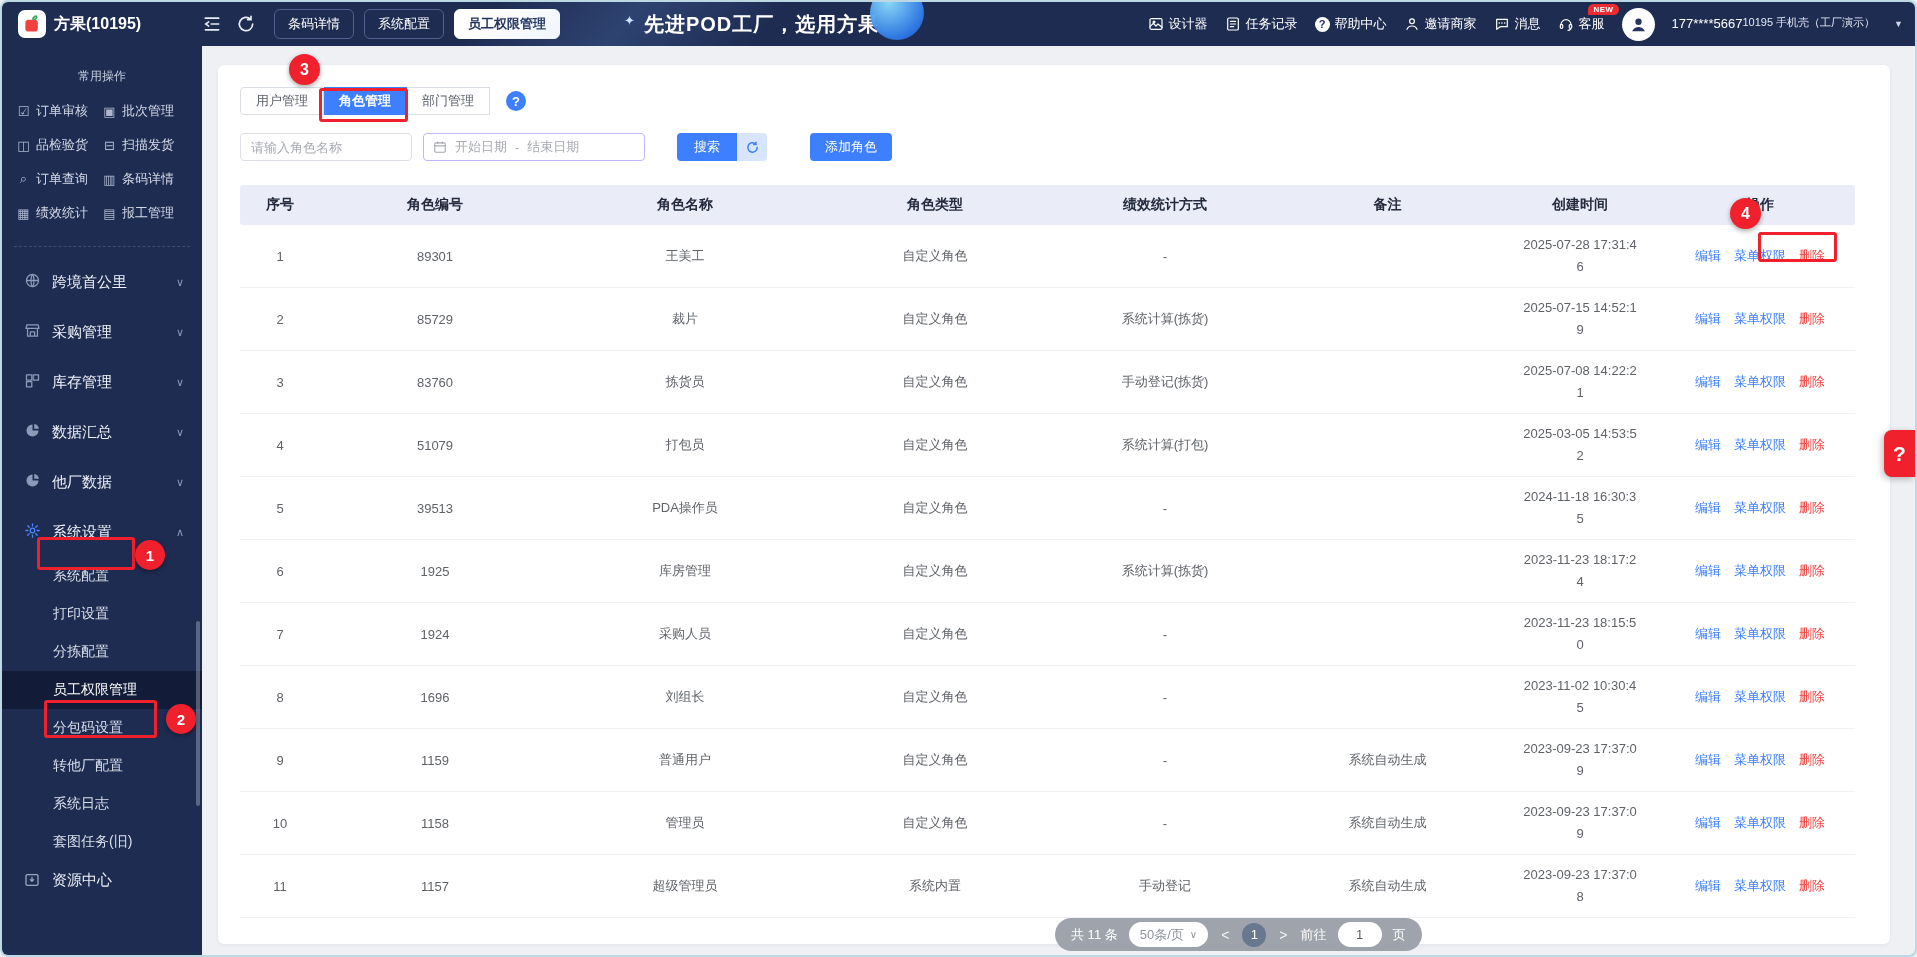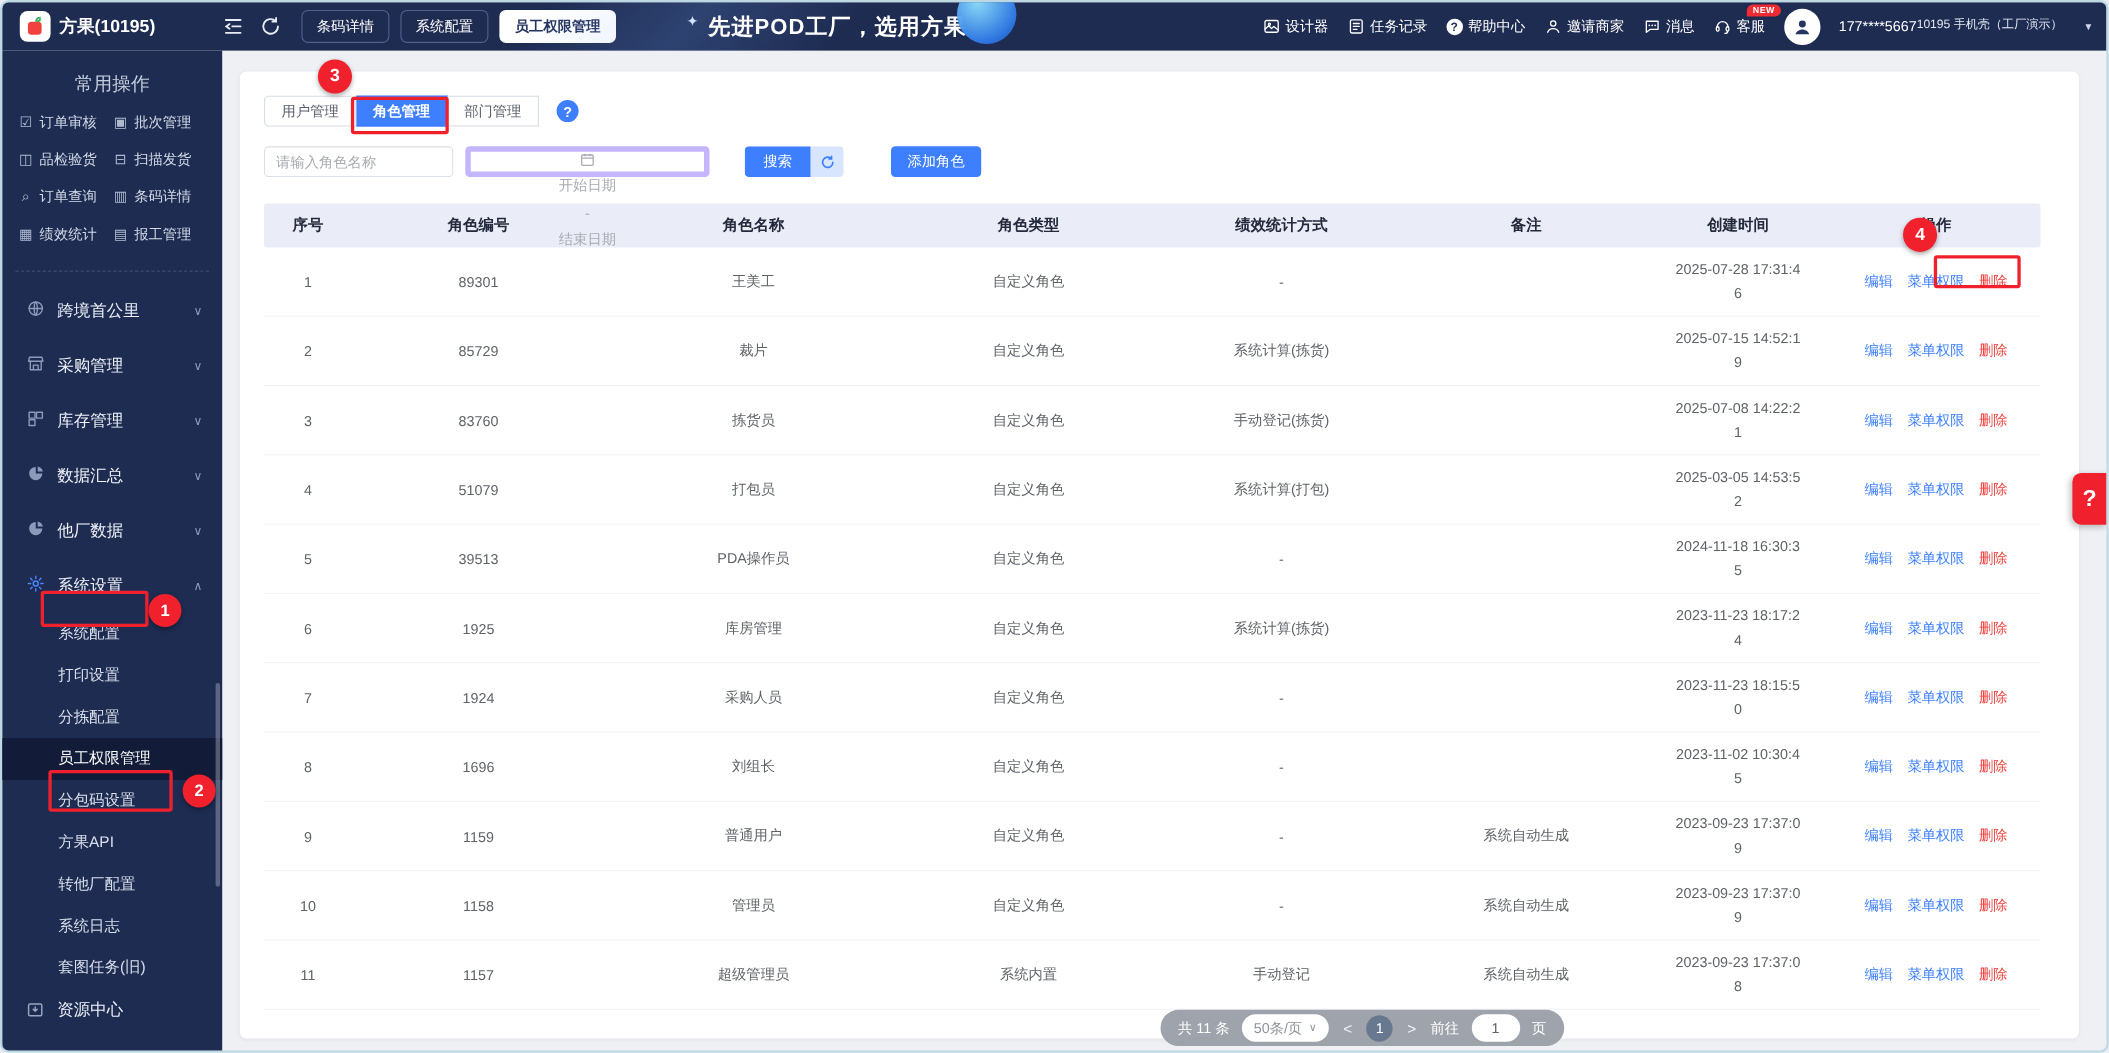--- a/index.html
+++ b/index.html
@@ -36,21 +36,21 @@
   .user-block { display:flex; flex-direction:row; line-height:1.25; color:#fff; }
   .user-phone { font-size:13px; }
   .user-factory { font-size:11px; color:#e2e7f2; }
   .caret { color:#cfd6e6; font-size:9px; margin-left:2px; cursor:pointer; }
   .qmark { display:inline-flex; align-items:center; justify-content:center; border-radius:50%; font-weight:bold; }
   .qmark.white { width:15px; height:15px; background:#fff; color:#24335e; font-size:11px; }
 
   
   .sidebar { position:absolute; left:0; top:44px; width:200px; height:913px; background:#1e2c52; z-index:4; }
   .side-scroll-thumb { position:absolute; right:2px; top:575px; width:4px; height:185px; background:rgba(255,255,255,.28); border-radius:2px; }
-  .quick-title { margin-top:12px; height:36px; display:flex; align-items:center; justify-content:center; color:#c6cddd; font-size:17px; }
+  .quick-title { margin-top:12px; height:36px; display:flex; align-items:center; justify-content:center; color:#c6cddd; font-size:12px; }
   .quick-grid { display:grid; grid-template-columns:1fr 1fr; padding:0 14px; }
   .quick-item { height:34px; display:flex; align-items:center; gap:5px; color:#d3d9e6; font-size:13px; cursor:pointer; }
   .quick-item .qi-icon { font-size:13px; color:#aeb8cf; width:15px; text-align:center; }
   .side-divider { border-top:1px dashed #3c4a74; margin:16px 12px 0 12px; }
   .menu { padding-top:10px; }
   .menu-item { height:50px; display:flex; align-items:center; padding:0 18px 0 22px; color:#eef1f8; font-size:15px; cursor:pointer; }
   .menu-item svg { width:17px; height:17px; color:#8d99b8; margin-right:11px; flex:0 0 auto; }
   .menu-item.expanded svg { color:#4a86ff; }
   .menu-label { flex:1; }
   .menu-chevron { color:#8d99b8; font-size:11px; }
@@ -68,22 +68,22 @@
           border:1px solid #d9dde4; background:#fff; cursor:pointer; }
   .vtab:first-child { border-radius:4px 0 0 4px; }
   .vtab:last-child { border-radius:0 4px 4px 0; }
   .vtab + .vtab { border-left:none; }
   .vtab.active { background:#3d7fff; border-color:#3d7fff; color:#fff; font-weight:bold; }
   .qmark.blue { width:20px; height:20px; background:#3d7fff; color:#fff; font-size:13px; margin-left:16px; cursor:pointer; }
   .search-row { display:flex; align-items:center; margin-top:18px; height:28px; }
   .inp { height:28px; border:1px solid #dcdfe6; border-radius:4px; font-size:13px; color:#303133; padding:12px 10px; outline:none; }
   .inp::placeholder { color:#a8abb2; }
   .name-input { width:172px; }
-  .date-box { width:222px; height:28px; border:5px solid #c4b5fd; border-radius:4px; margin-left:11px;
-              display:flex; align-items:center; gap:8px; padding:0 9px; color:#a8abb2; font-size:13px; cursor:pointer;flex-direction:column; }
+  .date-box { width:222px; height:28px; border:1px solid #c4b5fd; border-radius:4px; margin-left:11px;
+              display:flex; align-items:center; gap:8px; padding:0 9px; color:#a8abb2; font-size:13px; cursor:pointer; }
   .date-box svg { width:14px; height:14px; color:#a8abb2; flex:0 0 auto; }
   .date-box .ph { white-space:nowrap; }
   .btn-combo { display:flex; margin-left:32px; border-radius:4px; overflow:hidden; }
   .btn-search { height:28px; background:#3d7fff; color:#fff; border:none; font-size:13px; padding:0 17px; cursor:pointer; }
   .btn-refresh { height:28px; width:30px; background:#d7e5ff; border:none; display:flex; align-items:center; justify-content:center; cursor:pointer; }
   .btn-refresh svg { width:15px; height:15px; color:#3d7fff; }
   .btn-add { height:28px; margin-left:43px; background:#3d7fff; color:#fff; border:none; border-radius:4px; font-size:13px; padding:0 15px; cursor:pointer; }
 
   .table { margin-top:24px; width:1615px; }
   .t-head, .t-row { display:grid; grid-template-columns:80px 230px 270px 230px 230px 215px 170px 190px; align-items:center; }
@@ -309,21 +309,20 @@
               <path d="M12 2.5v3M12 18.5v3M2.5 12h3M18.5 12h3M5.3 5.3l2.1 2.1M16.6 16.6l2.1 2.1M5.3 18.7l2.1-2.1M16.6 7.4l2.1-2.1"></path>
             </svg></span>
           <span class="menu-label">系统设置</span>
           <span class="menu-chevron">∧</span>
         </div>
         <div class="submenu-item">系统配置</div>
         <div class="submenu-item">打印设置</div>
         <div class="submenu-item">分拣配置</div>
         <div class="submenu-item active">员工权限管理</div>
         <div class="submenu-item">分包码设置</div>
-        <div class="submenu-item">方果API</div>
         <div class="submenu-item">转他厂配置</div>
         <div class="submenu-item">系统日志</div>
         <div class="submenu-item">套图任务(旧)</div>
       </nav>
     <div class="bottom-item">
       <svg viewBox="0 0 24 24" fill="none" stroke="currentColor" stroke-width="2" stroke-linecap="round">
           <rect x="3" y="4" width="18" height="16" rx="2"></rect>
           <path d="M12 8v6M9.4 11.4L12 14l2.6-2.6"></path>
         </svg>
       <span>资源中心</span>

